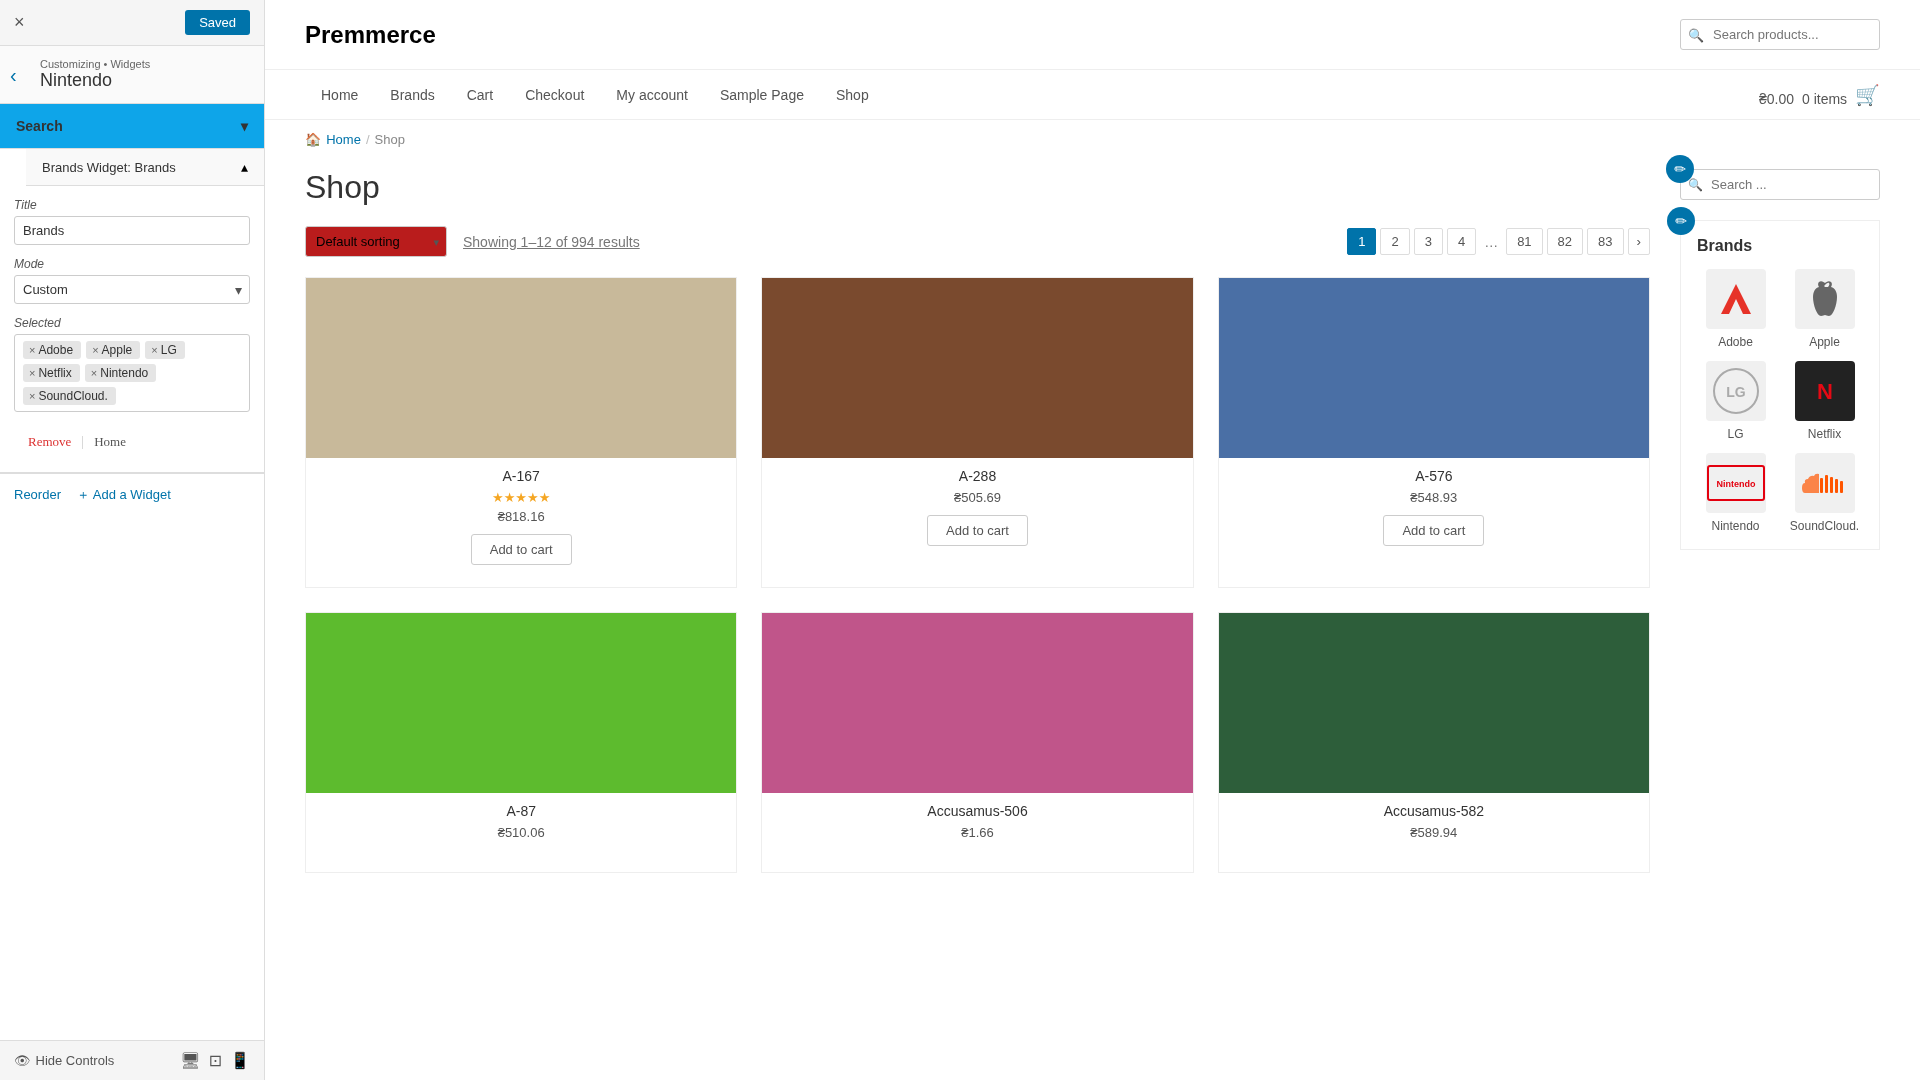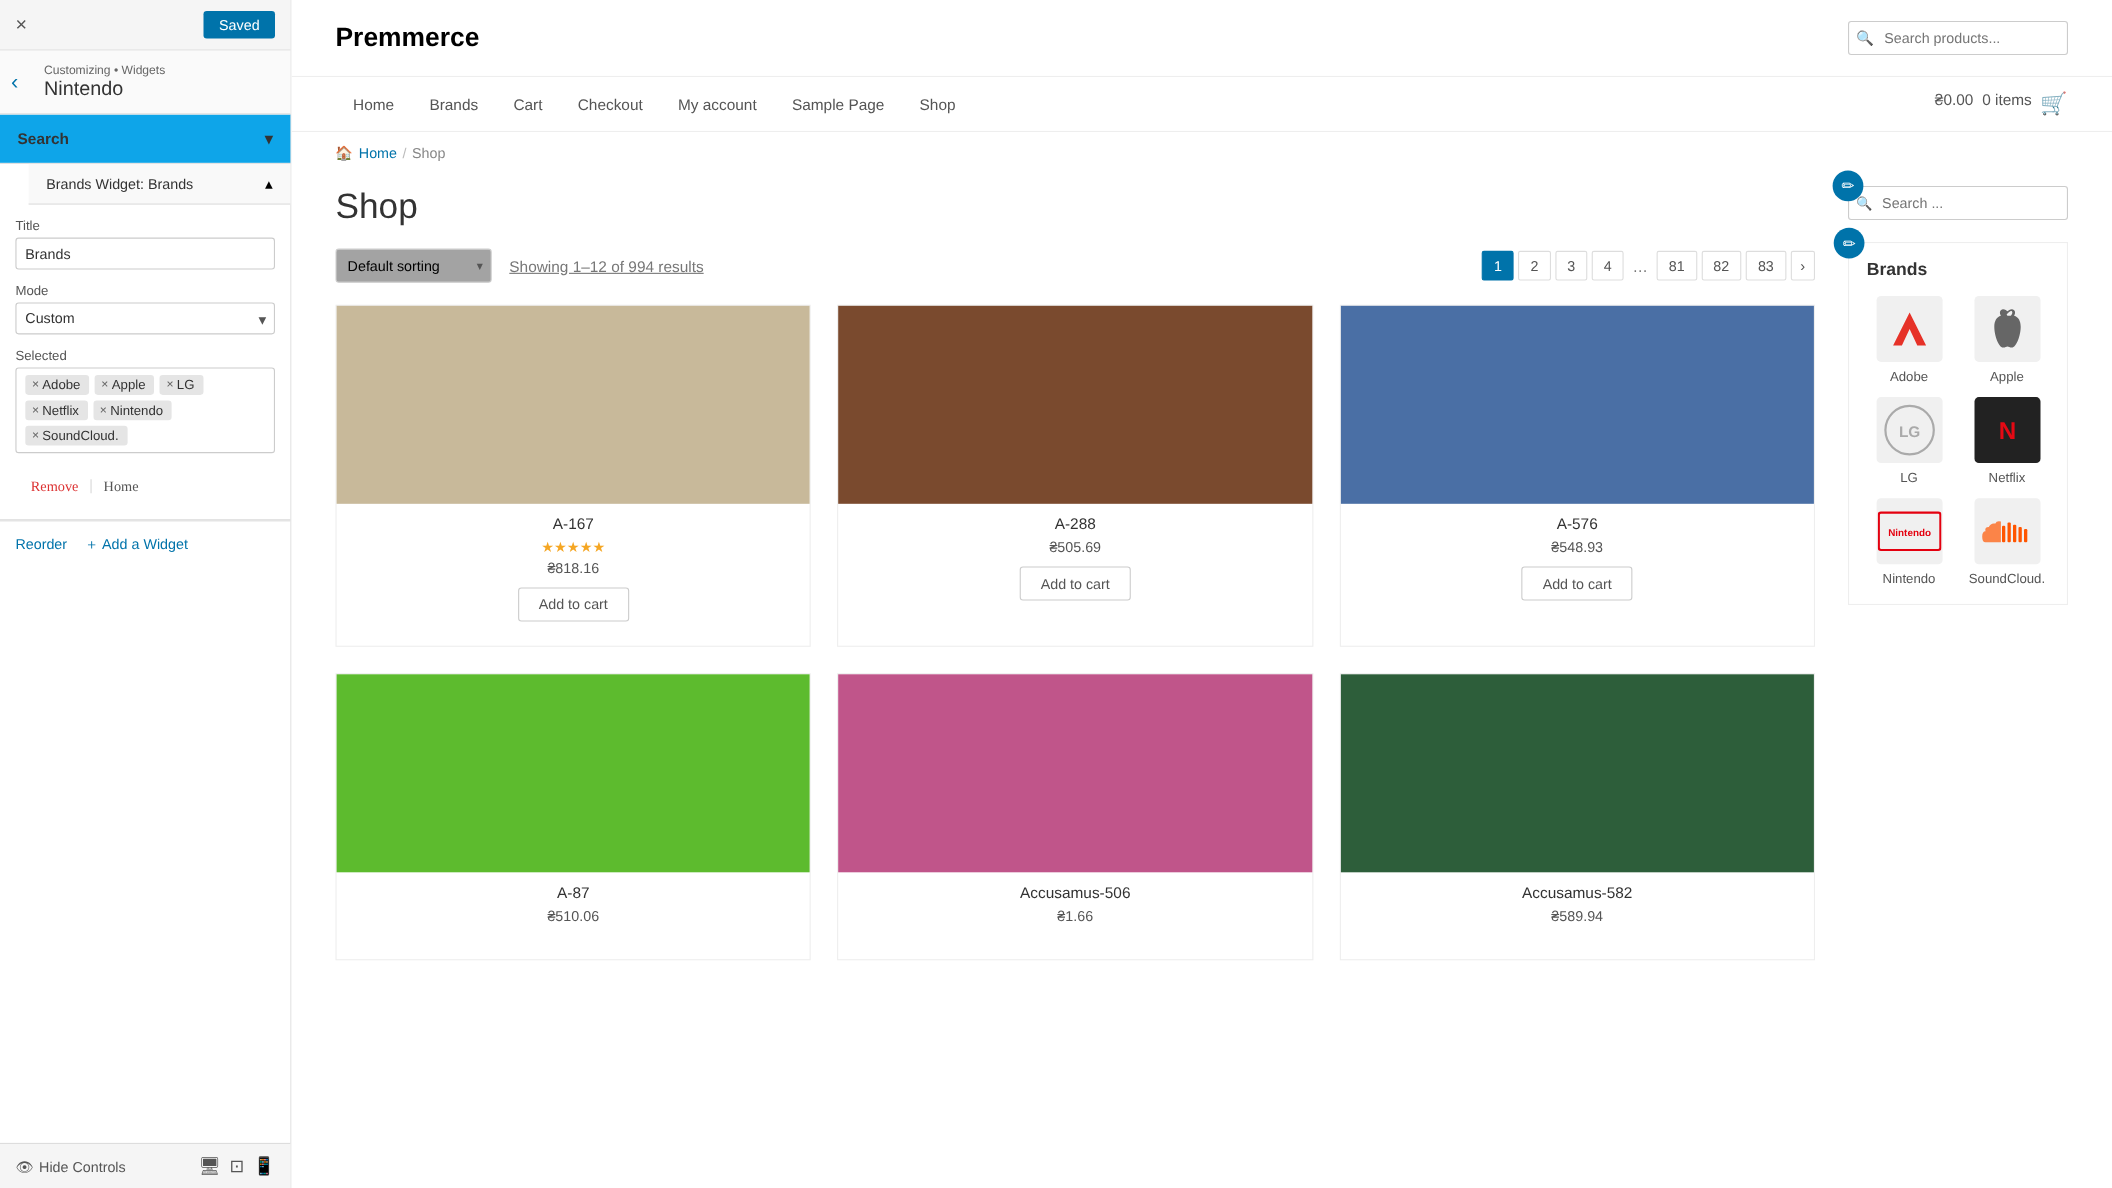--- a/index.html
+++ b/index.html
@@ -19,21 +19,21 @@
 
     .sidebar-section { border-bottom: 1px solid #ddd; }
     .sidebar-section-header { display: flex; justify-content: space-between; align-items: center; padding: 14px 16px; cursor: pointer; background: #0ea5e9; }
     .sidebar-section-header span { font-size: 14px; font-weight: 600; color: #333; }
     .sidebar-section-body { padding: 12px 14px; }
 
     .widget-header { display: flex; justify-content: space-between; align-items: center; padding: 10px 16px; background: #f9f9f9; border-bottom: 1px solid #ddd; cursor: pointer; margin-left: 26px; }
     .widget-header-label { font-size: 13px; color: #333; }
 
     .form-group { margin-bottom: 12px; }
-    .form-label { font-size: 12px; color: #555; margin-bottom: 4px; display: block; }
+    .form-label { font-size: 12px; color: #555; margin-bottom: 4px; display: block; font-style: italic; }
     .form-input { width: 100%; border: 1px solid #ccc; border-radius: 3px; padding: 6px 8px; font-size: 13px; color: #333; }
     .form-select-wrap { position: relative; }
     .form-select { width: 100%; border: 1px solid #ccc; border-radius: 3px; padding: 6px 8px; font-size: 13px; color: #333; background: #fff; appearance: none; }
     .form-select-arrow { position: absolute; right: 8px; top: 50%; transform: translateY(-50%); pointer-events: none; color: #555; }
 
     .selected-tags { display: flex; flex-wrap: wrap; gap: 5px; background: #fff; border: 1px solid #ccc; border-radius: 3px; padding: 6px 8px; min-height: 36px; }
     .tag { background: #e5e5e5; border-radius: 3px; padding: 2px 8px 2px 6px; font-size: 12px; color: #333; display: flex; align-items: center; gap: 3px; }
     .tag-x { cursor: pointer; color: #666; font-size: 11px; }
 
     .sidebar-actions { padding: 10px 14px; display: flex; gap: 10px; font-family: Liberation Serif, serif; }
@@ -56,36 +56,36 @@
     
     .top-nav { display: flex; align-items: center; padding: 0 40px; height: 70px; border-bottom: 1px solid #eee; }
     .site-title { font-size: 24px; font-weight: 700; color: #000000; flex: 1; }
     .search-products-wrap { position: relative; }
     .search-products-input { border: 1px solid #ccc; border-radius: 3px; padding: 7px 12px 7px 32px; font-size: 13px; width: 200px; }
     .search-products-icon { position: absolute; left: 8px; top: 50%; transform: translateY(-50%); color: #999; font-size: 13px; }
 
     
     .nav-bar { display: flex; align-items: center; padding: 0 40px; border-bottom: 1px solid #eee; height: 50px; gap: 0; }
     .nav-link { color: #555; text-decoration: none; font-size: 14px; padding: 14px 16px; cursor: pointer; }
-    .cart-info { margin-left: auto; display: flex; align-items: flex-start; gap: 8px; color: #555; font-size: 14px; }
+    .cart-info { margin-left: auto; display: flex; align-items: flex-end; gap: 8px; color: #555; font-size: 14px; }
     .cart-icon { font-size: 20px; color: #555; }
 
     
     .breadcrumb { padding: 12px 40px; font-size: 13px; color: #888; display: flex; align-items: center; gap: 5px; }
     .breadcrumb a { color: #0073aa; text-decoration: none; }
     .breadcrumb-sep { color: #bbb; }
 
     
     .shop-area { display: flex; gap: 30px; padding: 10px 40px 40px; }
     .shop-main { flex: 1; }
     .shop-title { font-size: 32px; font-weight: 300; color: #333; margin-bottom: 20px; }
 
     .shop-toolbar { display: flex; align-items: center; gap: 16px; margin-bottom: 20px; }
     .sort-select-wrap { position: relative; display: inline-block; }
-    .sort-select { border: 1px solid #ccc; border-radius: 3px; padding: 7px 28px 7px 10px; font-size: 13px; appearance: none; background: #a3a3a3; cursor: pointer; }
+    .sort-select { border: 1px solid #ccc; border-radius: 3px; padding: 7px 28px 7px 10px; font-size: 13px; appearance: none; background: #b91c1c; cursor: pointer; }
     .sort-select-arrow { position: absolute; right: 8px; top: 50%; transform: translateY(-50%); pointer-events: none; color: #555; font-size: 11px; }
     .results-info { font-size: 14px; color: #777; flex: 1; text-decoration: underline; }
     .pagination { display: flex; align-items: center; gap: 4px; }
     .page-btn { border: 1px solid #ddd; background: #fff; padding: 5px 10px; font-size: 13px; cursor: pointer; border-radius: 2px; color: #555; }
     .page-btn.active { background: #0073aa; color: #fff; border-color: #0073aa; }
     .page-dots { color: #777; padding: 5px 4px; }
     .page-next { border: 1px solid #ddd; background: #fff; padding: 5px 8px; cursor: pointer; border-radius: 2px; color: #555; }
 
     
     .product-grid { display: grid; grid-template-columns: repeat(3, 1fr); gap: 24px; }

